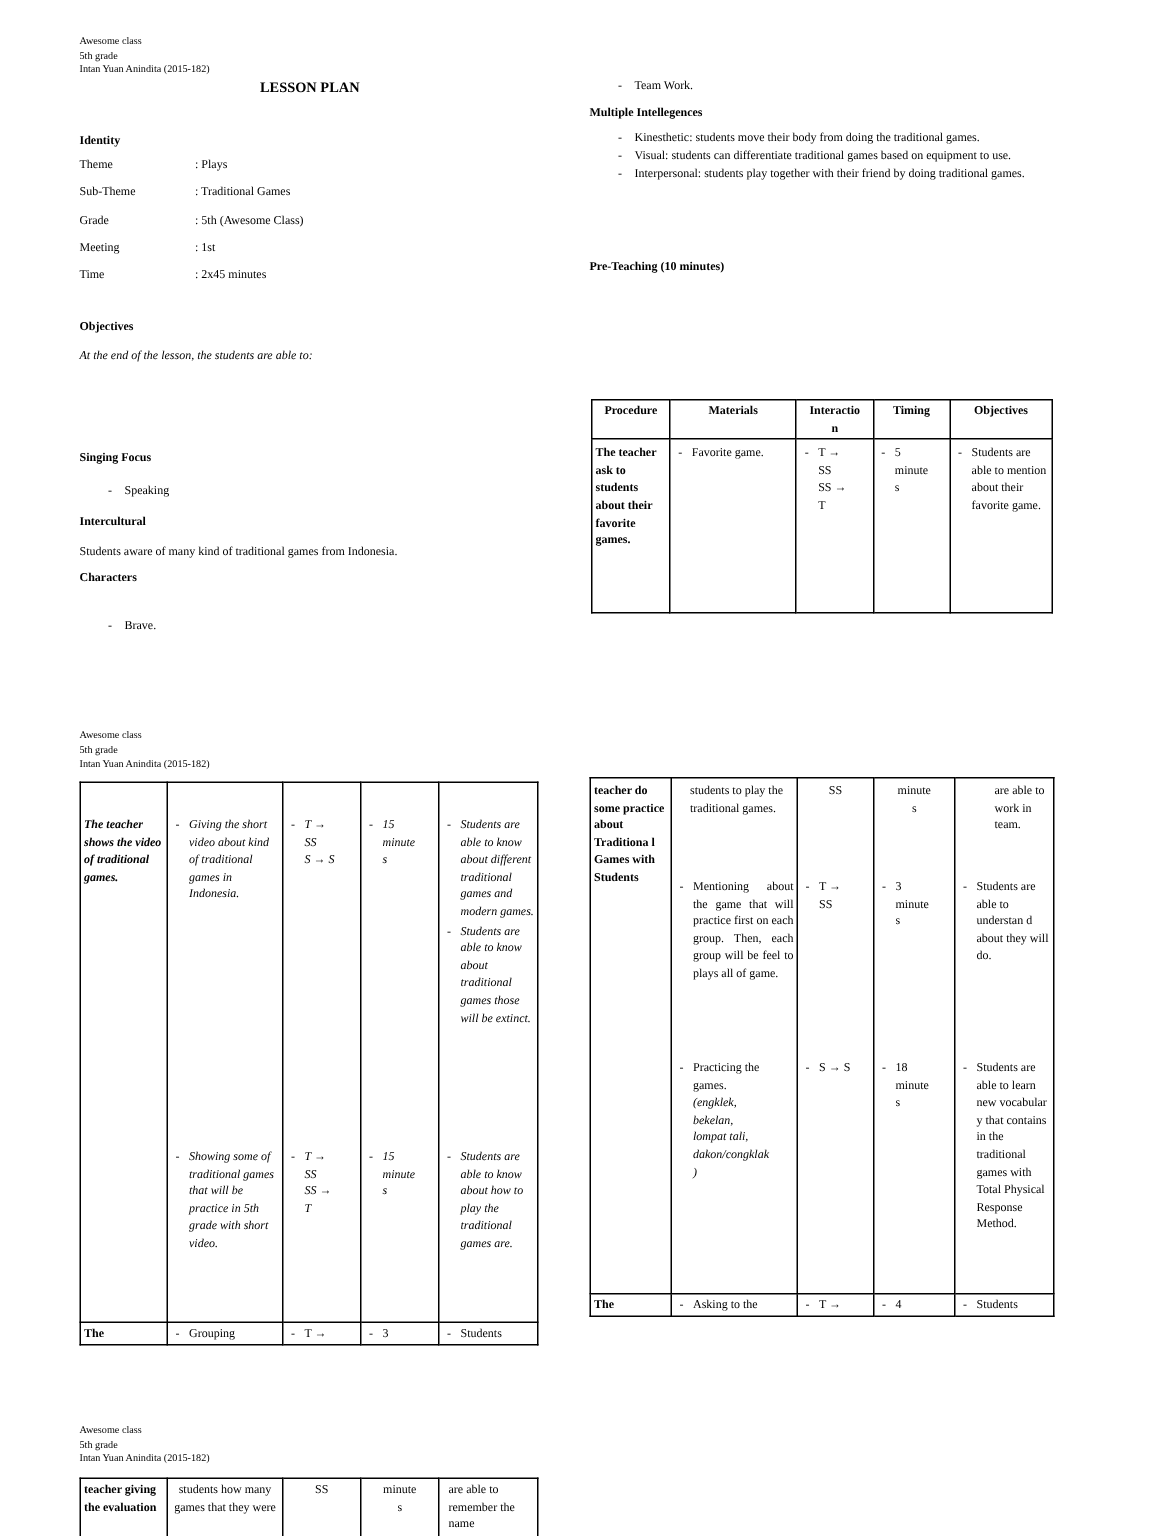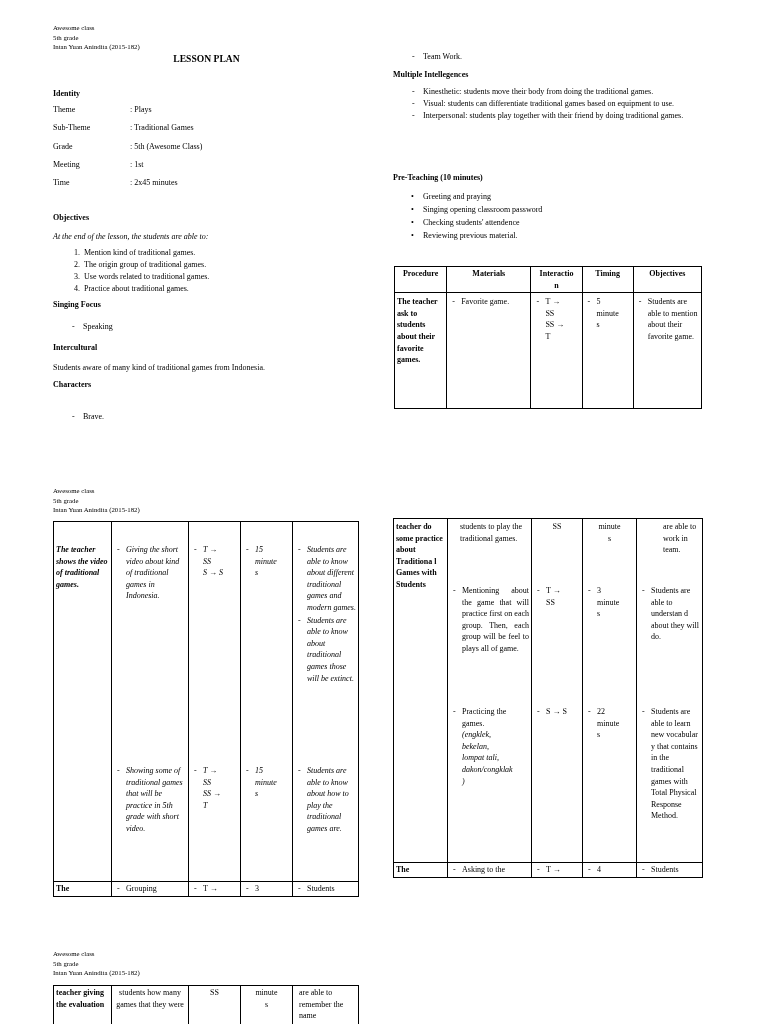--- a/index.html
+++ b/index.html
@@ -66,49 +66,37 @@
     </div>
     <div class="abs idrow" style="top:159px;left:0;">
       <span class="lbl">Meeting</span><span>: 1st</span>
     </div>
     <div class="abs idrow" style="top:177px;left:0;">
       <span class="lbl">Time</span><span>: 2x45 minutes</span>
     </div>
 
     <div class="abs h" style="top:212px;left:0;">Objectives</div>
     <div class="abs" style="top:231px;left:0;font-style:italic;">At the end of the lesson, the students are able to:</div>
-    <ol class="abs objs" style="top:247px;left:0;width:300px;">
-      <li>Mention kind of traditional games.</li>
-      <li>The origin group of traditional games.</li>
-      <li>Use words related to traditional games.</li>
-      <li>Practice about traditional games.</li>
-    </ol>
     <div class="abs h" style="top:299px;left:0;">Singing Focus</div>
     <div class="abs dash" style="top:321px;left:0;">Speaking</div>
     <div class="abs h" style="top:342px;left:0;">Intercultural</div>
     <div class="abs" style="top:362px;left:0;">Students aware of many kind of traditional games from Indonesia.</div>
     <div class="abs h" style="top:379px;left:0;">Characters</div>
     <div class="abs dash" style="top:399px;left:0;">Brave.</div>
   </section>
 
   <section class="page" style="left:393px;width:322px;">
     <div class="abs dash" style="top:51px;left:0;">Team Work.</div>
     <div class="abs h" style="top:69px;left:0;">Multiple Intellegences</div>
     <div class="abs" style="top:86px;left:0;width:322px;">
       <div class="dash">Kinesthetic: students move their body from doing the traditional games.</div>
       <div class="dash">Visual: students can differentiate traditional games based on equipment to use.</div>
       <div class="dash">Interpersonal: students play together with their friend by doing traditional games.</div>
     </div>
     <div class="abs h" style="top:172px;left:0;">Pre-Teaching (10 minutes)</div>
-    <div class="abs" style="top:190px;left:0;width:322px;line-height:13px;">
-      <div class="bull">Greeting and praying</div>
-      <div class="bull">Singing opening classroom password</div>
-      <div class="bull">Checking students' attendence</div>
-      <div class="bull">Reviewing previous material.</div>
-    </div>
 
     <table class="doctbl t2 abs" style="left:1px;top:266px;width:308px;">
       <colgroup>
           <col style="width:52px;">
           <col style="width:84px;">
           <col style="width:51px;">
           <col style="width:51px;">
           <col style="width:68px;">
         </colgroup>
       <tbody>
@@ -253,21 +241,21 @@
         </td>
         <td>
           <div class="ctr pre">minute
 s</div>
           <div class="sb">
                 <div class="cellb pre">3
 minute
 s</div>
               </div>
           <div class="sc">
-                <div class="cellb pre">22
+                <div class="cellb pre">18
 minute
 s</div>
               </div>
         </td>
         <td>
           <div class="ind8">are able to work in team.</div>
           <div class="sb">
                 <div class="cellb">Students are able to understan d about they will do.</div>
               </div>
           <div class="sc">

